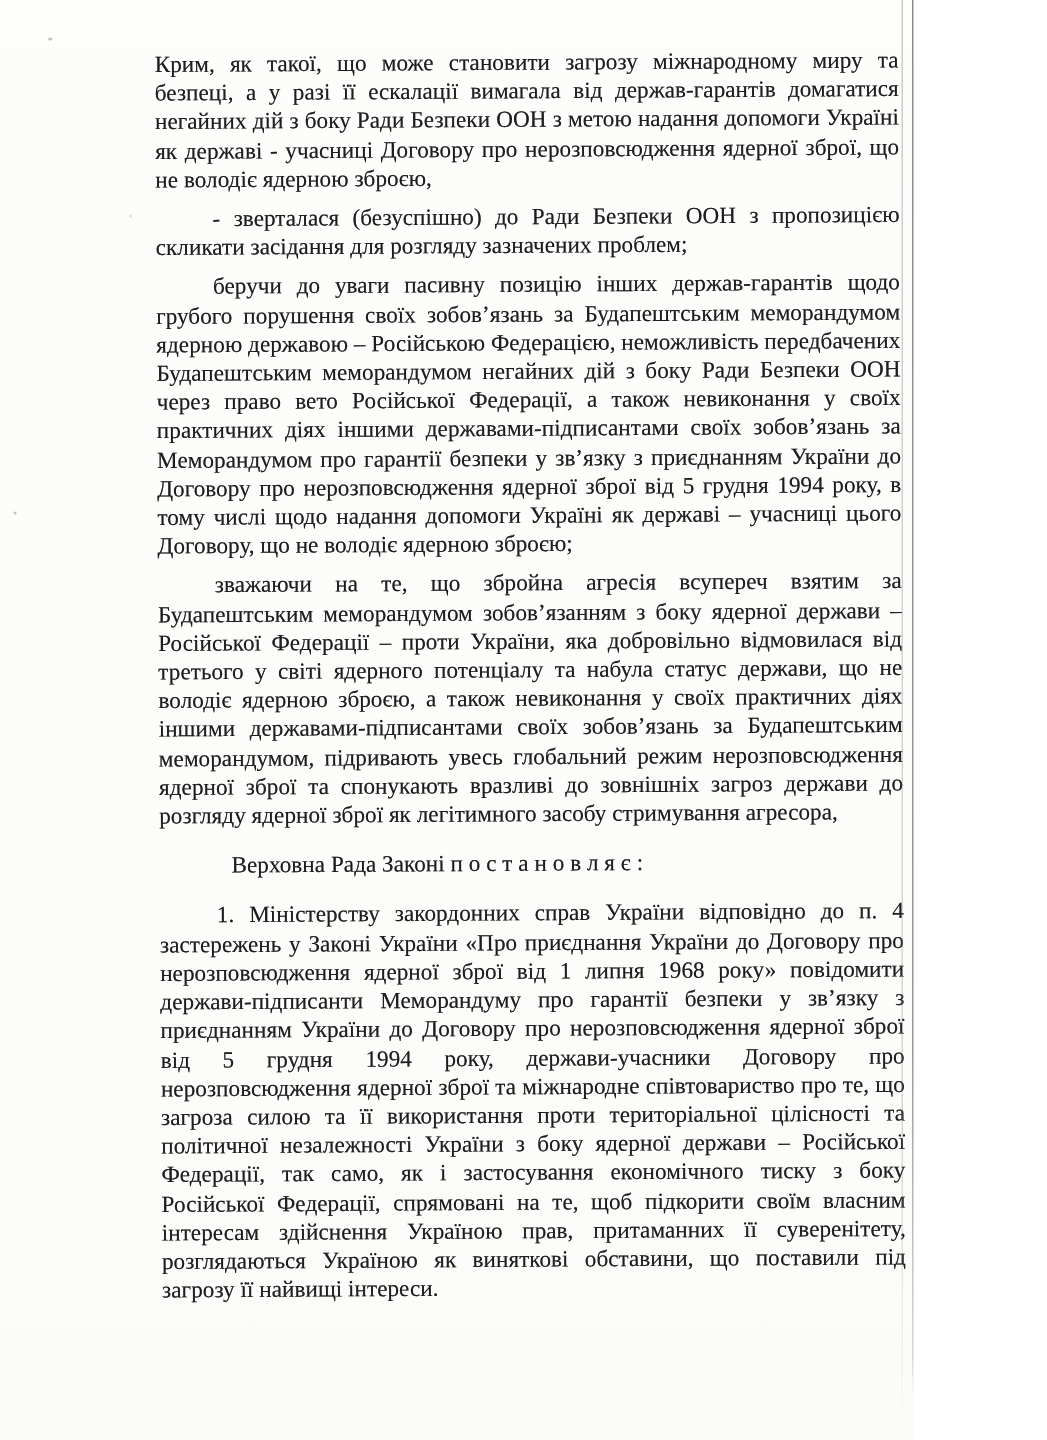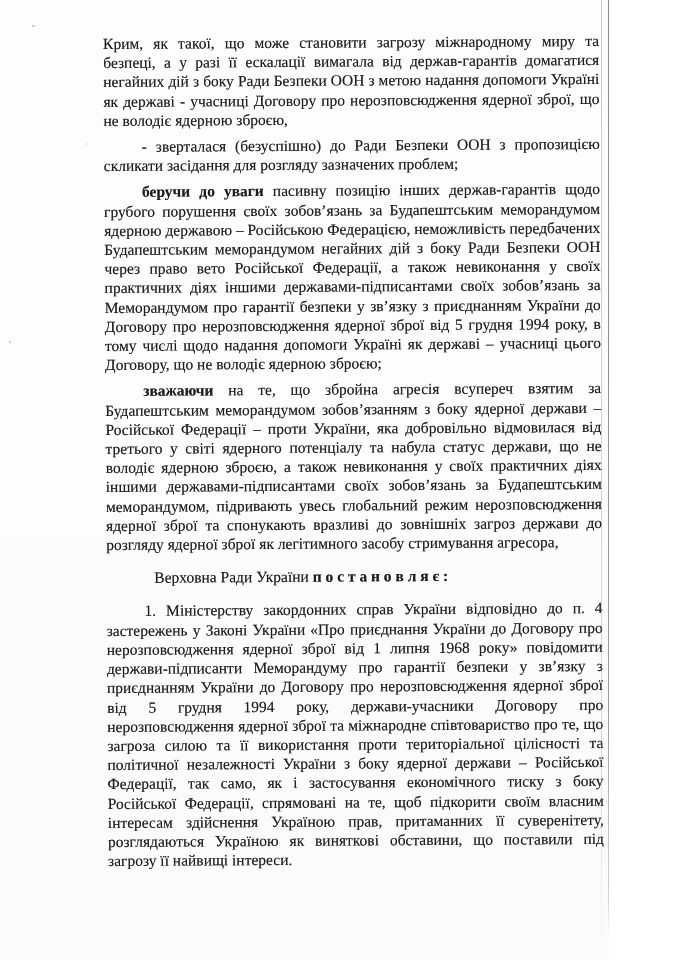--- a/index.html
+++ b/index.html
@@ -28,21 +28,21 @@
     text-align: justify;
     text-shadow: 0 0 0.4px rgba(20,20,20,0.55);
   }
   .text-block p.para {
     margin: 0 0 7px 0;
     padding: 0;
   }
   .text-block p.indent { text-indent: 38px; }
   .text-block p.indent-wide { text-indent: 48px; }
   .text-block p.gap { margin-top: 14px; }
-  .seg-bold { font-weight: bold; }
+  .seg-bold { font-weight: normal; }
   .vline {
     position: absolute;
     top: 0;
   }
   .vline-light {
     left: 601px;
     width: 1px;
     height: 940px;
     background: linear-gradient(180deg, rgba(110,110,110,0.35) 0%, rgba(130,130,130,0.30) 80%, rgba(150,150,150,0.05) 100%);
   }
@@ -72,21 +72,21 @@
 </head>
 <body>
 
 <div class="page">
 
   <div class="text-block">
       <p class="para"><span>Крим, як такої, що може становити загрозу міжнародному миру та безпеці, а у разі її ескалації вимагала від держав-гарантів домагатися негайних дій з боку Ради Безпеки ООН з метою надання допомоги Україні як державі - учасниці Договору про нерозповсюдження ядерної зброї, що не володіє ядерною зброєю,</span></p>
       <p class="para indent"><span>- зверталася (безуспішно) до Ради Безпеки ООН з пропозицією скликати засідання для розгляду зазначених проблем;</span></p>
       <p class="para indent"><span class="seg-bold">беручи до уваги </span><span>пасивну позицію інших держав-гарантів щодо грубого порушення своїх зобов’язань за Будапештським меморандумом ядерною державою – Російською Федерацією, неможливість передбачених Будапештським меморандумом негайних дій з боку Ради Безпеки ООН через право вето Російської Федерації, а також невиконання у своїх практичних діях іншими державами-підписантами своїх зобов’язань за Меморандумом про гарантії безпеки у зв’язку з приєднанням України до Договору про нерозповсюдження ядерної зброї від 5 грудня 1994 року, в тому числі щодо надання допомоги Україні як державі – учасниці цього Договору, що не володіє ядерною зброєю;</span></p>
       <p class="para indent"><span class="seg-bold">зважаючи </span><span>на те, що збройна агресія всупереч взятим за Будапештським меморандумом зобов’язанням з боку ядерної держави – Російської Федерації – проти України, яка добровільно відмовилася від третього у світі ядерного потенціалу та набула статус держави, що не володіє ядерною зброєю, а також невиконання у своїх практичних діях іншими державами-підписантами своїх зобов’язань за Будапештським меморандумом, підривають увесь глобальний режим нерозповсюдження ядерної зброї та спонукають вразливі до зовнішніх загроз держави до розгляду ядерної зброї як легітимного засобу стримування агресора,</span></p>
-      <p class="para indent-wide gap"><span>Верховна Ради України </span><span class="seg-bold">п о с т а н о в л я є :</span></p>
+      <p class="para indent-wide gap"><span>Верховна Рада Законі </span><span class="seg-bold">п о с т а н о в л я є :</span></p>
       <p class="para indent gap"><span>1. Міністерству закордонних справ України відповідно до п. 4 застережень у Законі України «Про приєднання України до Договору про нерозповсюдження ядерної зброї від 1 липня 1968 року» повідомити держави-підписанти Меморандуму про гарантії безпеки у зв’язку з приєднанням України до Договору про нерозповсюдження ядерної зброї від 5 грудня 1994 року, держави-учасники Договору про нерозповсюдження ядерної зброї та міжнародне співтовариство про те, що загроза силою та її використання проти територіальної цілісності та політичної незалежності України з боку ядерної держави – Російської Федерації, так само, як і застосування економічного тиску з боку Російської Федерації, спрямовані на те, щоб підкорити своїм власним інтересам здійснення Україною прав, притаманних її суверенітету, розглядаються Україною як виняткові обставини, що поставили під загрозу її найвищі інтереси.</span></p>
     </div>
 
   <div class="vline vline-light"></div>
   <div class="vline vline-dark"></div>
 
   <div class="speck speck-1"></div>
   <div class="speck speck-2"></div>
   <div class="speck speck-3"></div>
 

